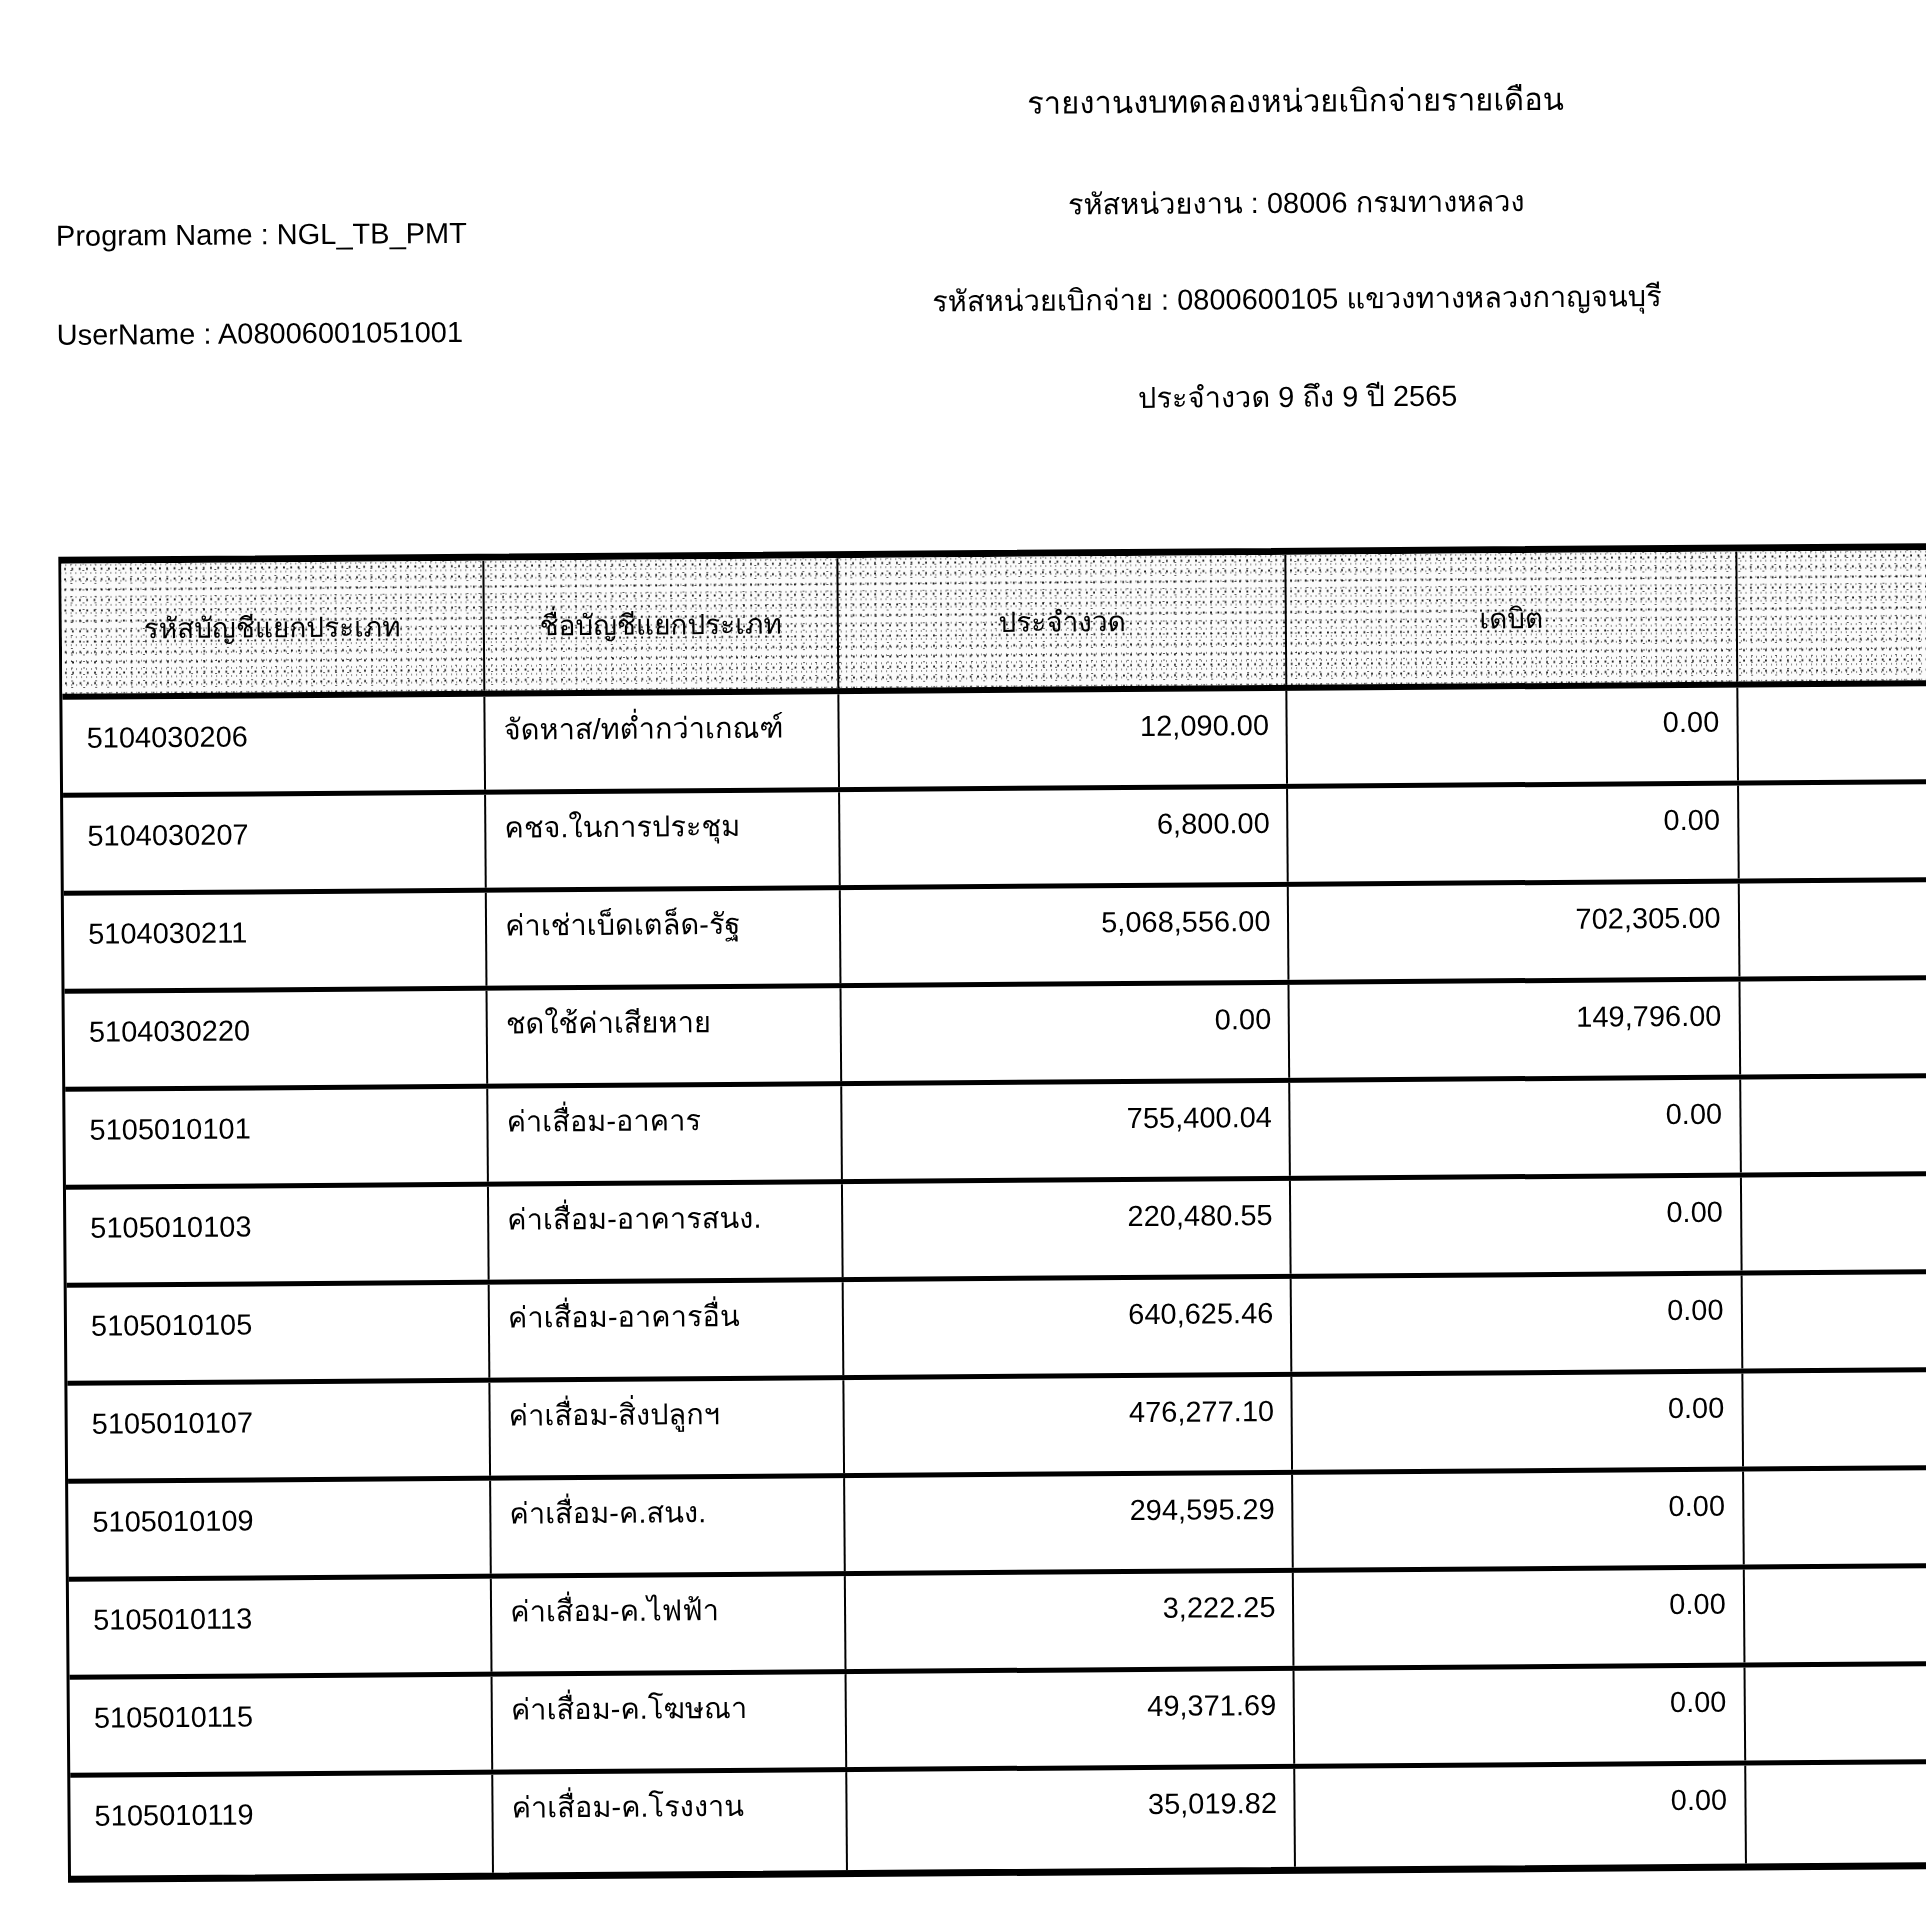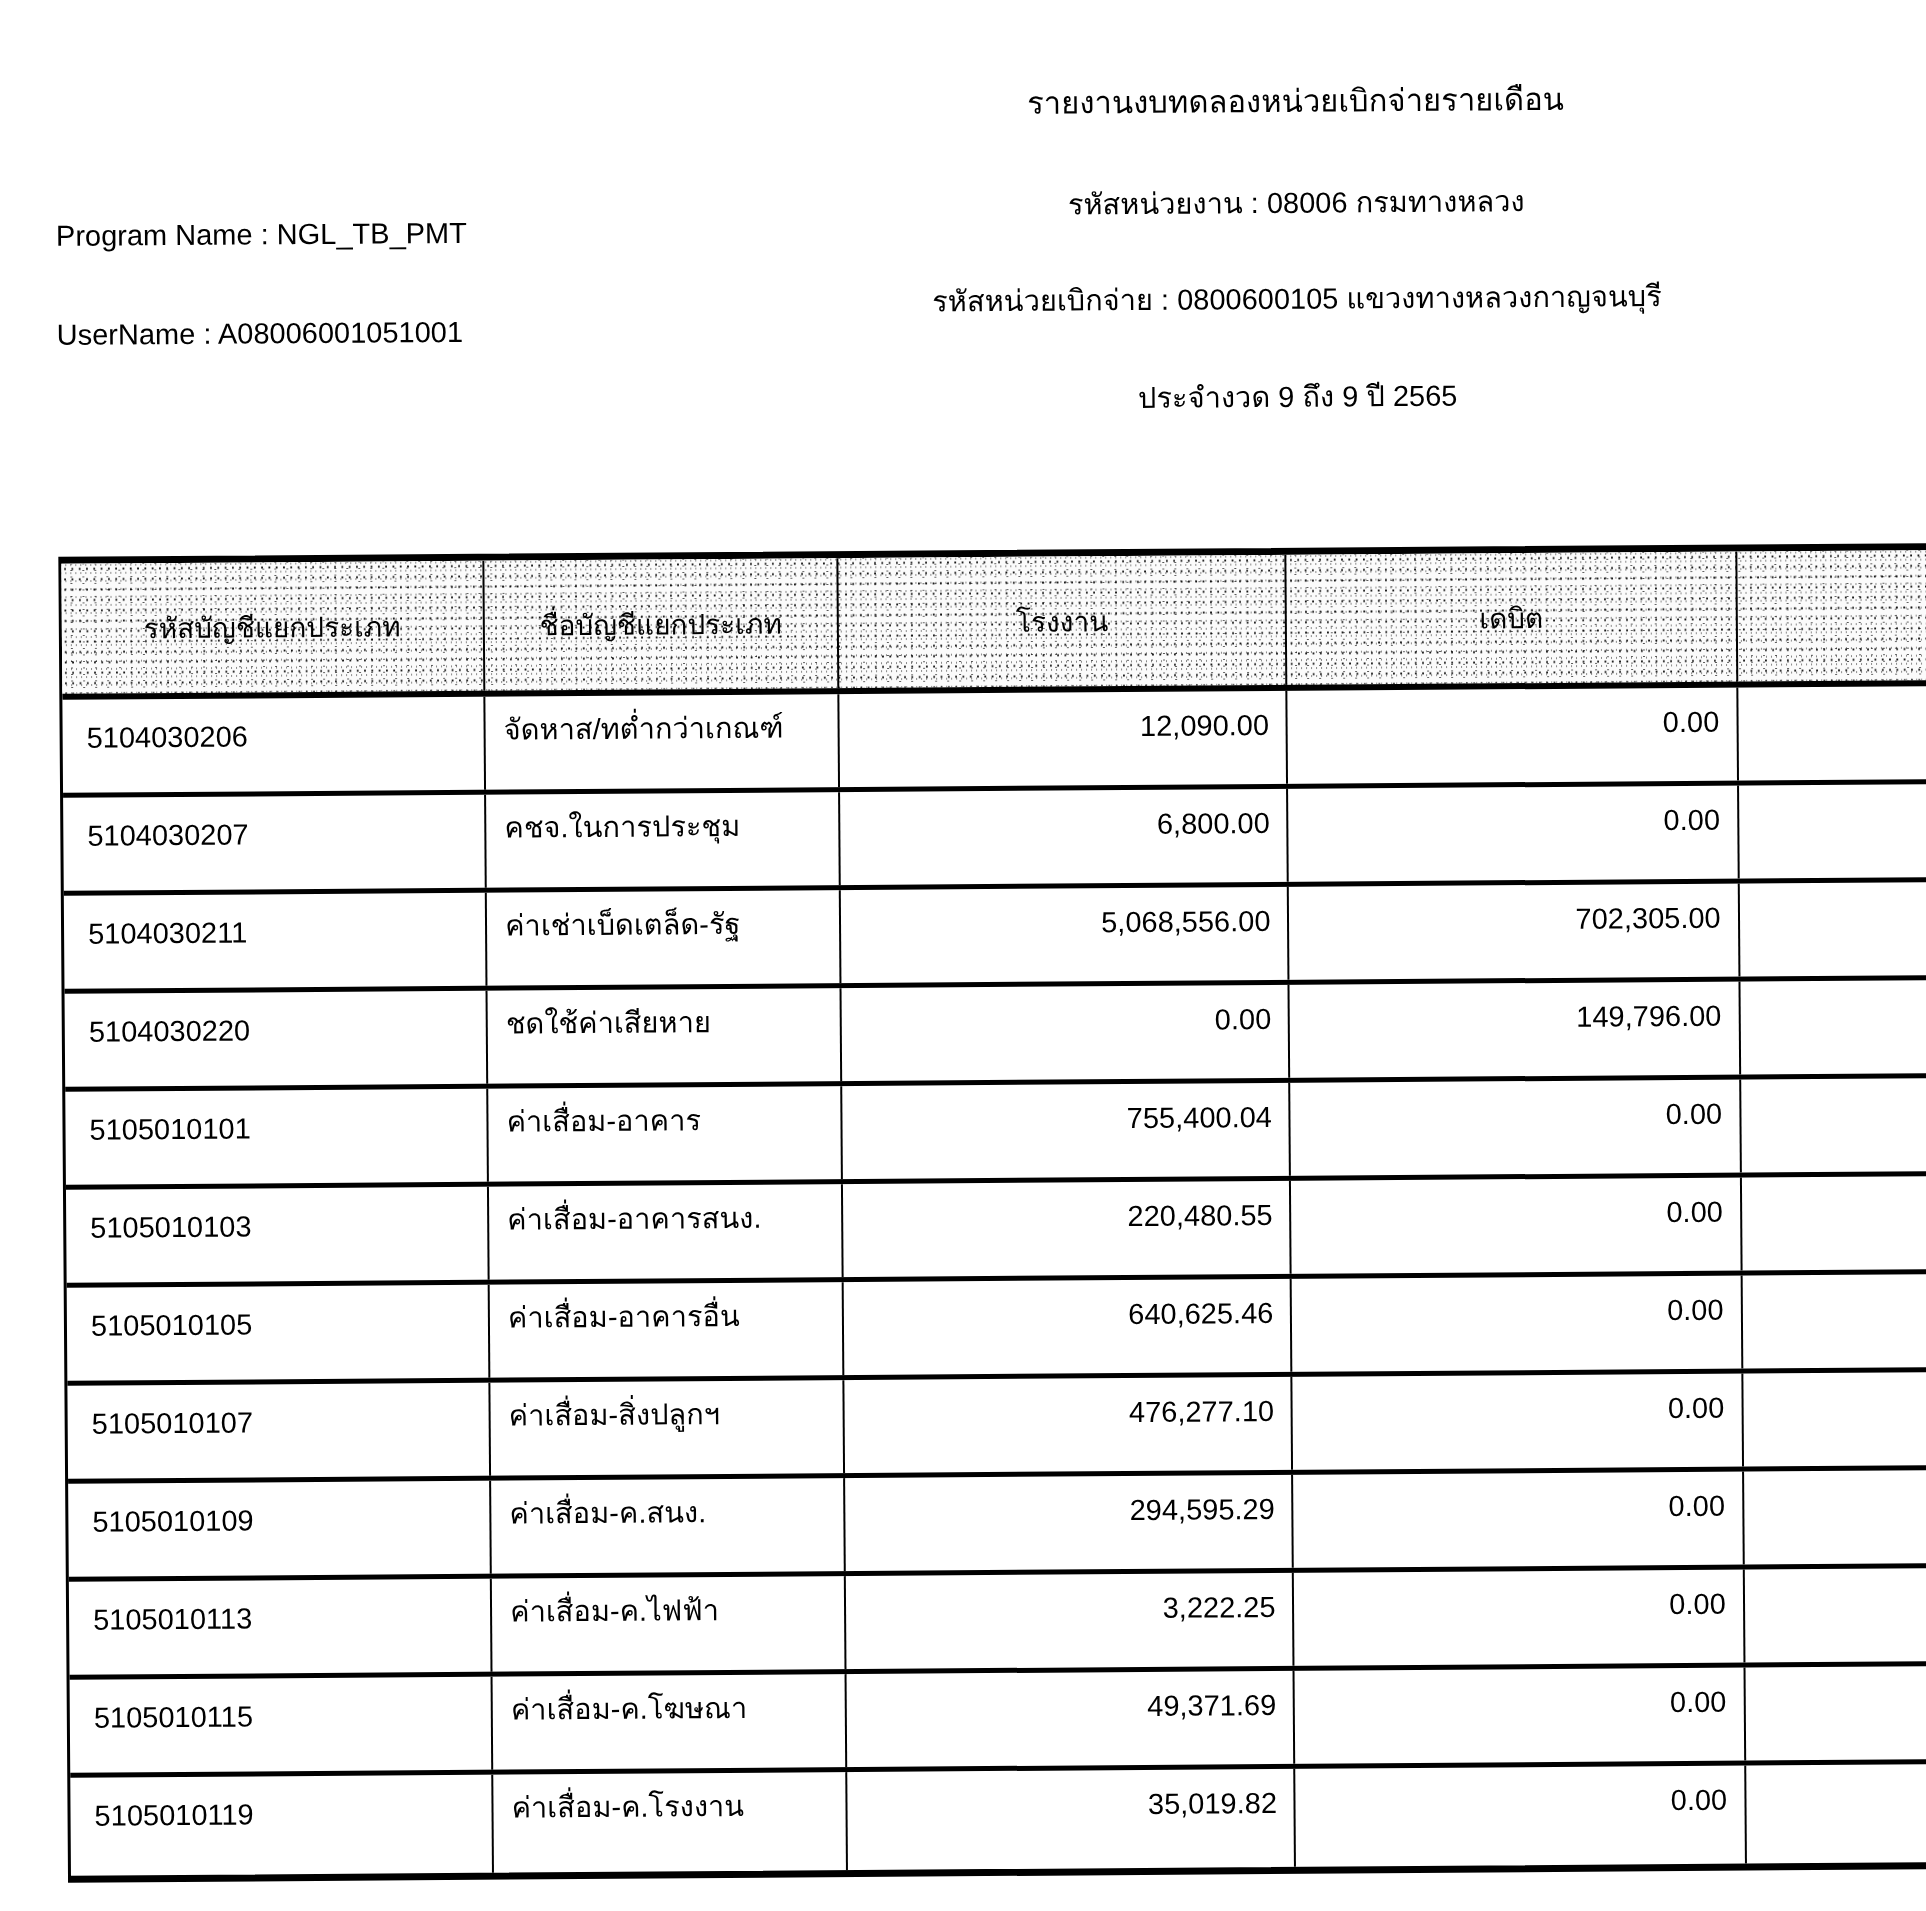--- a/index.html
+++ b/index.html
@@ -87,21 +87,21 @@
 
     <div class="tb">
       <div class="row head">
         <div class="cell c0">
             <span>รหัสบัญชีแยกประเภท</span>
           </div>
         <div class="cell c1">
             <span>ชื่อบัญชีแยกประเภท</span>
           </div>
         <div class="cell c2">
-            <span>โรงงาน</span>
+            <span>ประจำงวด</span>
           </div>
         <div class="cell c3">
             <span>เดบิต</span>
           </div>
         <div class="cell c4">
             <span>เครดิต</span>
           </div>
 
       </div>
       <div>

